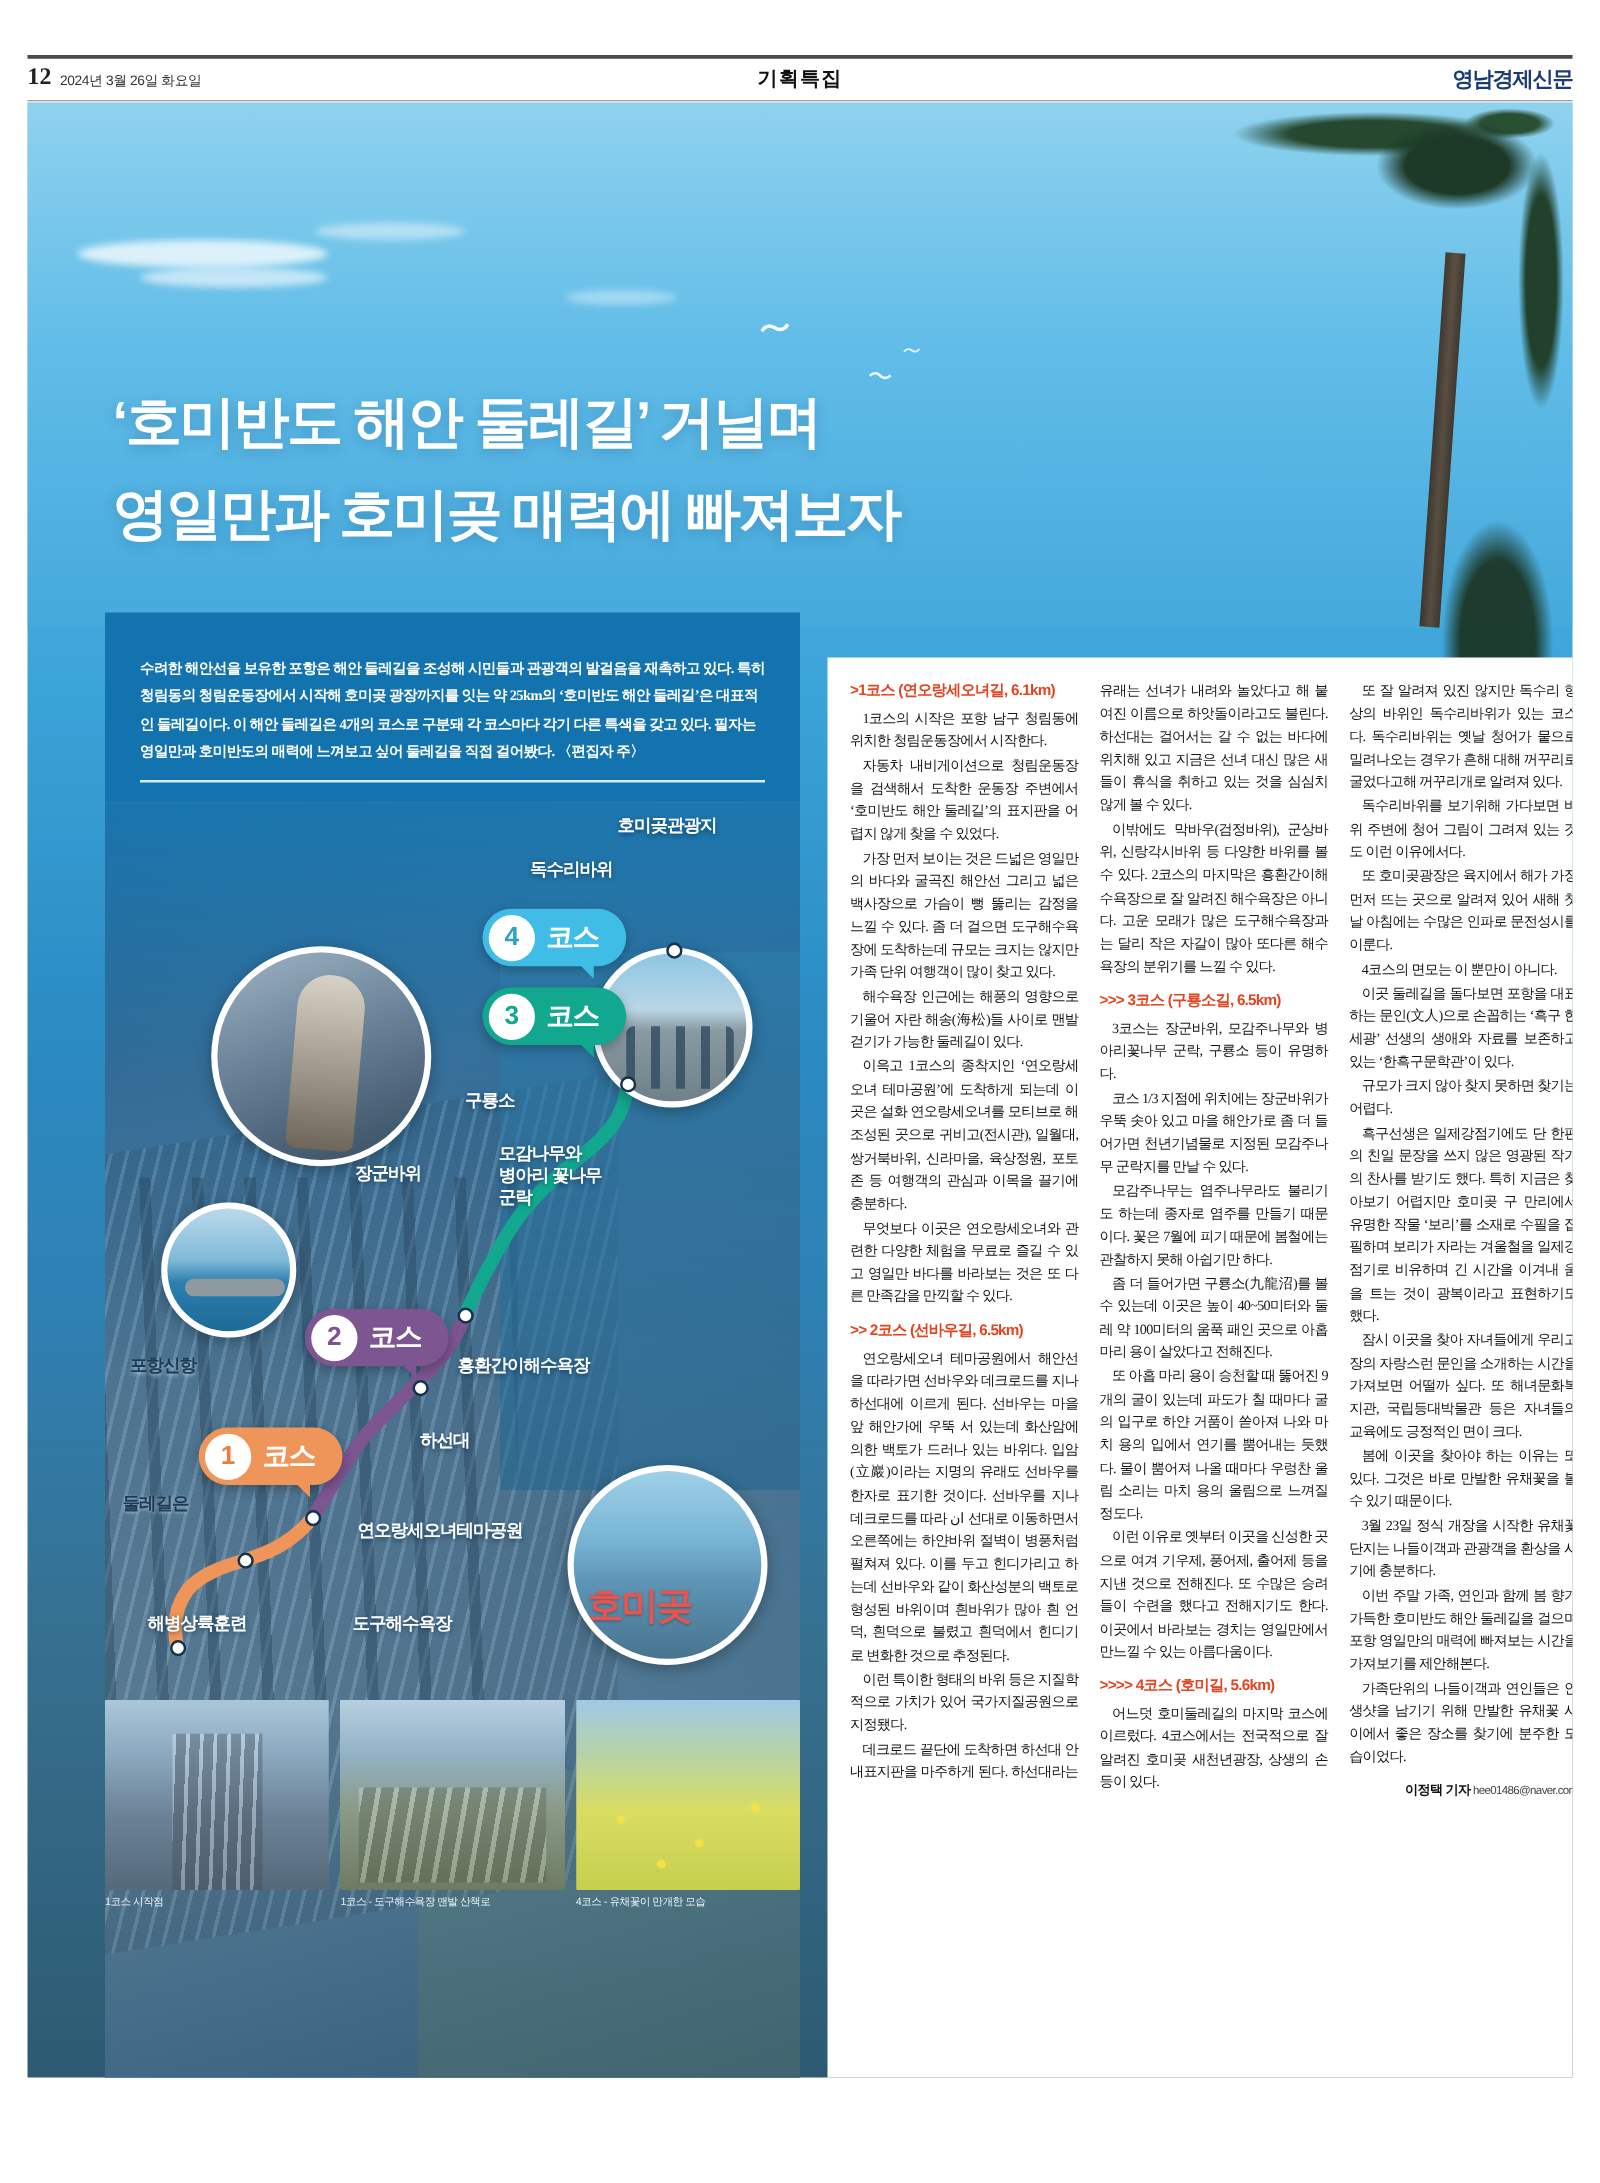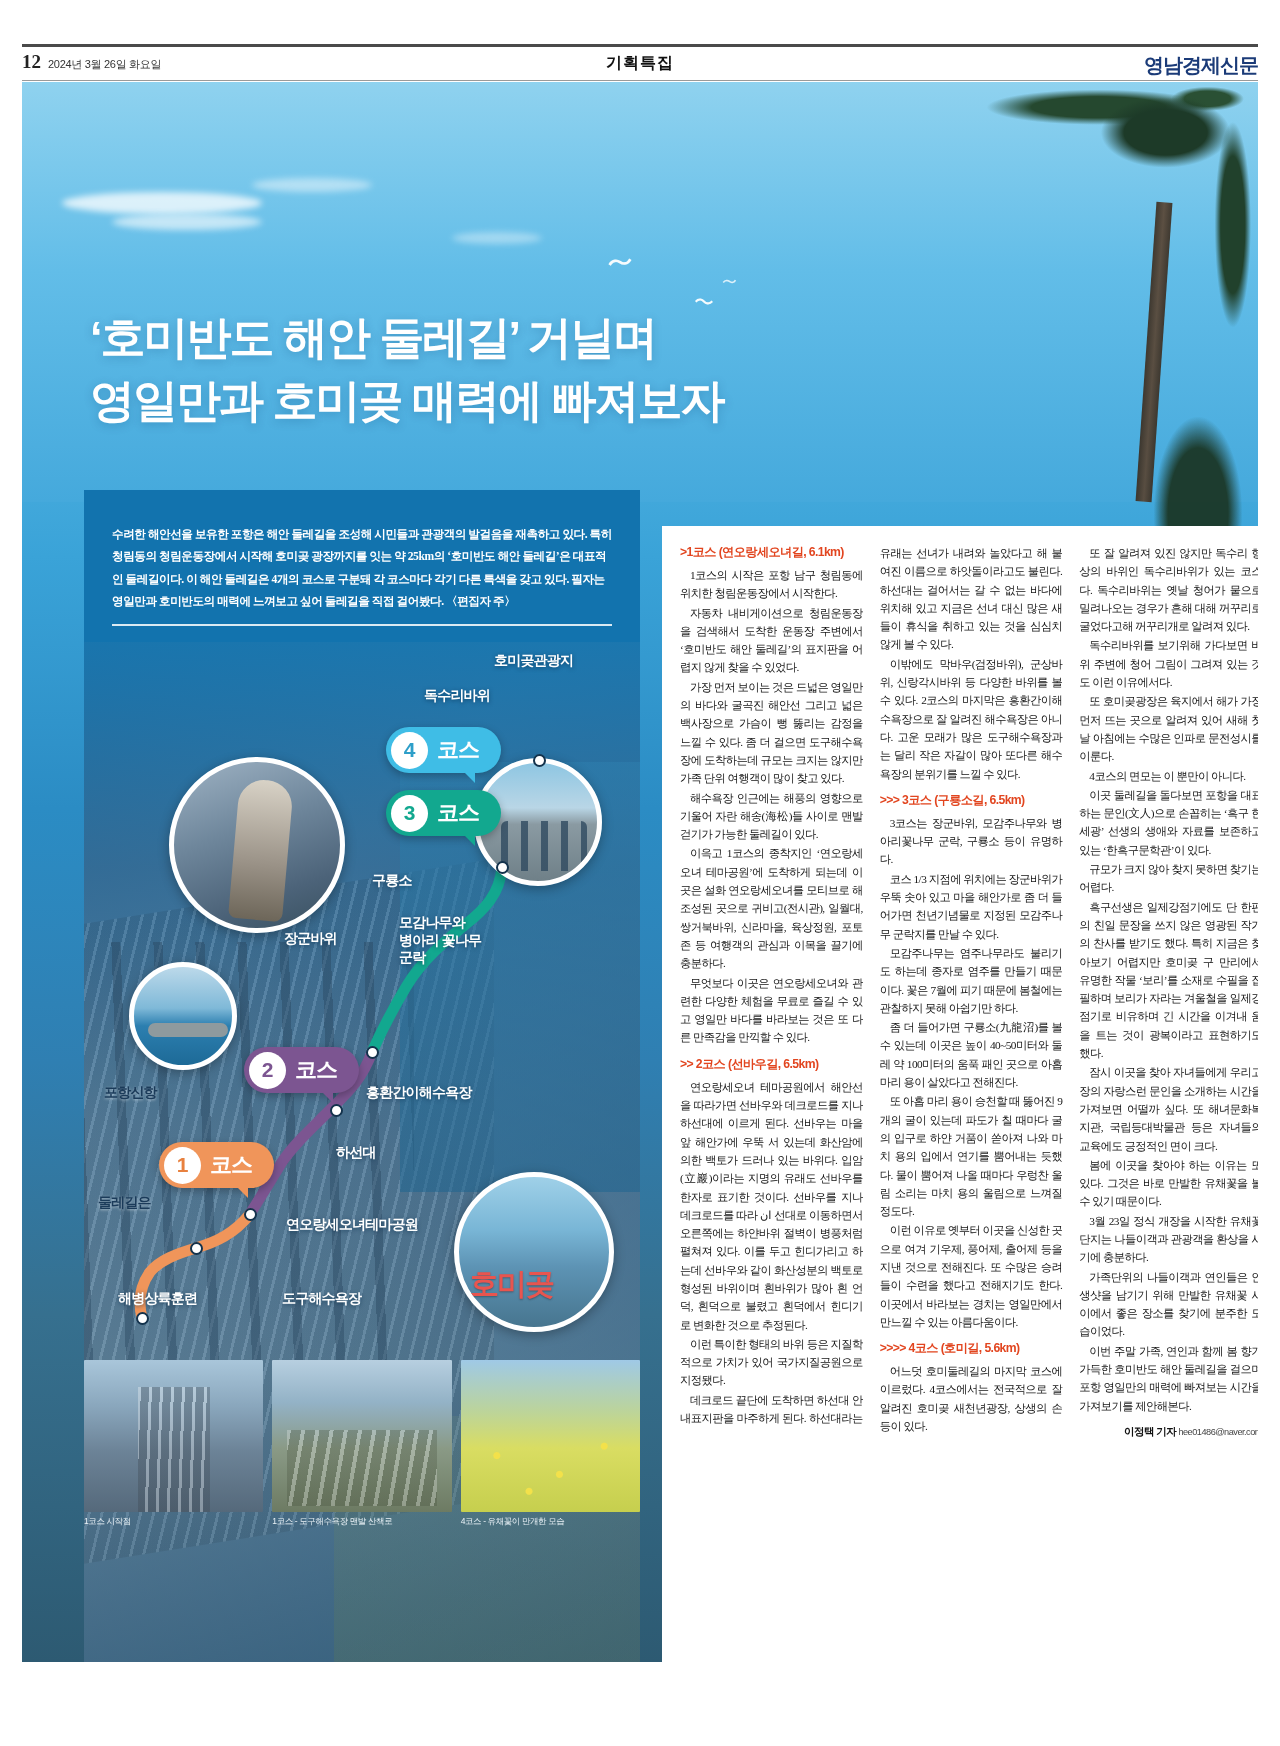--- a/index.html
+++ b/index.html
@@ -17,21 +17,21 @@
   .hdr-pageno {
     position:absolute; left:0; top:1px; font-size:19px; font-weight:700; color:#222;
     font-family:"Liberation Serif", serif;
   }
   .hdr-date { position:absolute; left:26px; top:7px; font-size:11px; color:#333; letter-spacing:-0.3px; }
   .hdr-section {
     position:absolute; left:50%; transform:translateX(-50%); top:3px;
     font-size:16px; font-weight:700; color:#111; letter-spacing:1px;
   }
   .hdr-masthead {
-    position:absolute; right:0; top:2px; font-size:20px; font-weight:700;
+    position:absolute; right:0; top:2px; font-size:17px; font-weight:700;
     color:#1b3b78; letter-spacing:-1px;
   }
   .hdr-rule2 { position:absolute; left:22px; top:80px; width:1236px; height:1px; background:#9a9a9a; }
 
   
   .hero {
     position:absolute; left:22px; top:82px; width:1236px; height:1580px;
     overflow:hidden;
     background:linear-gradient(180deg,#7ec8ea 0%,#57b6e4 16%,#3aa3d8 30%,#2b8cc4 46%,#2f7fb2 62%,#36708f 78%,#2d5a72 100%);
   }
@@ -70,21 +70,21 @@
       radial-gradient(closest-side at 95% 75%, #224430 0%, #224430 48%, rgba(34,68,48,0) 72%);
     opacity:.95;
   }
 
   
   .headline {
     position:absolute; left:68px; top:228px; width:760px;
     color:#fff; font-weight:800; font-size:45px; line-height:1.26;
     letter-spacing:-2px; text-shadow:0 2px 10px rgba(0,60,110,.25);
   }
-  .headline div + div { margin-top:6px; }
+  .headline div + div { margin-top:16px;font-family:Liberation Serif, serif; }
 
   
   .intro {
     position:absolute; left:62px; top:408px; width:556px; height:1176px;
     background:#1273ae;
   }
   .intro-text {
     position:absolute; left:28px; top:34px; width:500px;
     color:#ffffff; font-size:11.6px; line-height:1.92; font-weight:700; letter-spacing:-0.45px;
     font-family:"Liberation Serif", serif;
@@ -375,19 +375,19 @@
           <div class="art-p">또 잘 알려져 있진 않지만 독수리 형상의 바위인 독수리바위가 있는 코스다. 독수리바위는 옛날 청어가 뭍으로 밀려나오는 경우가 흔해 대해 꺼꾸리로 굴었다고해 꺼꾸리개로 알려져 있다.</div>
           <div class="art-p">독수리바위를 보기위해 가다보면 바위 주변에 청어 그림이 그려져 있는 것도 이런 이유에서다.</div>
           <div class="art-p">또 호미곶광장은 육지에서 해가 가장 먼저 뜨는 곳으로 알려져 있어 새해 첫날 아침에는 수많은 인파로 문전성시를 이룬다.</div>
           <div class="art-p">4코스의 면모는 이 뿐만이 아니다.</div>
           <div class="art-p">이곳 둘레길을 돌다보면 포항을 대표하는 문인(文人)으로 손꼽히는 ‘흑구 한세광’ 선생의 생애와 자료를 보존하고 있는 ‘한흑구문학관’이 있다.</div>
           <div class="art-p">규모가 크지 않아 찾지 못하면 찾기는 어렵다.</div>
           <div class="art-p">흑구선생은 일제강점기에도 단 한편의 친일 문장을 쓰지 않은 영광된 작가의 찬사를 받기도 했다. 특히 지금은 찾아보기 어렵지만 호미곶 구 만리에서 유명한 작물 ‘보리’를 소재로 수필을 집필하며 보리가 자라는 겨울철을 일제강점기로 비유하며 긴 시간을 이겨내 움을 트는 것이 광복이라고 표현하기도 했다.</div>
           <div class="art-p">잠시 이곳을 찾아 자녀들에게 우리고장의 자랑스런 문인을 소개하는 시간을 가져보면 어떨까 싶다. 또 해녀문화복지관, 국립등대박물관 등은 자녀들의 교육에도 긍정적인 면이 크다.</div>
           <div class="art-p">봄에 이곳을 찾아야 하는 이유는 또 있다. 그것은 바로 만발한 유채꽃을 볼 수 있기 때문이다.</div>
           <div class="art-p">3월 23일 정식 개장을 시작한 유채꽃 단지는 나들이객과 관광객을 환상을 사기에 충분하다.</div>
+          <div class="art-p">이번 주말 가족, 연인과 함께 봄 향기 가득한 호미반도 해안 둘레길을 걸으며 포항 영일만의 매력에 빠져보는 시간을 가져보기를 제안해본다.</div>
           <div class="art-p">가족단위의 나들이객과 연인들은 인생샷을 남기기 위해 만발한 유채꽃 사이에서 좋은 장소를 찾기에 분주한 모습이었다.</div>
-          <div class="art-p">이번 주말 가족, 연인과 함께 봄 향기 가득한 호미반도 해안 둘레길을 걸으며 포항 영일만의 매력에 빠져보는 시간을 가져보기를 제안해본다.</div>
           <div class="byline"><span>이정택 기자</span><span class="mail"> hee01486@naver.com</span></div>
         </div>
     </div>
   </div>
 </div>
 
 </body></html>

